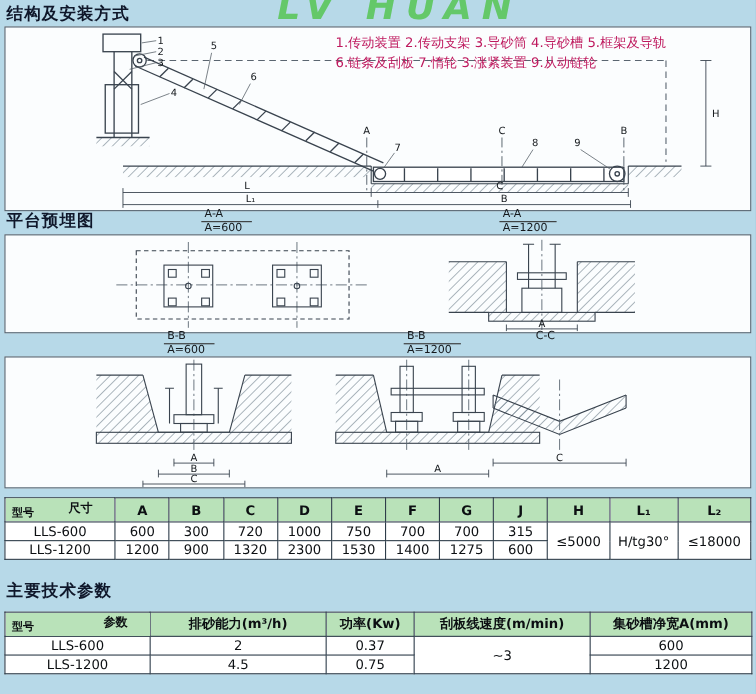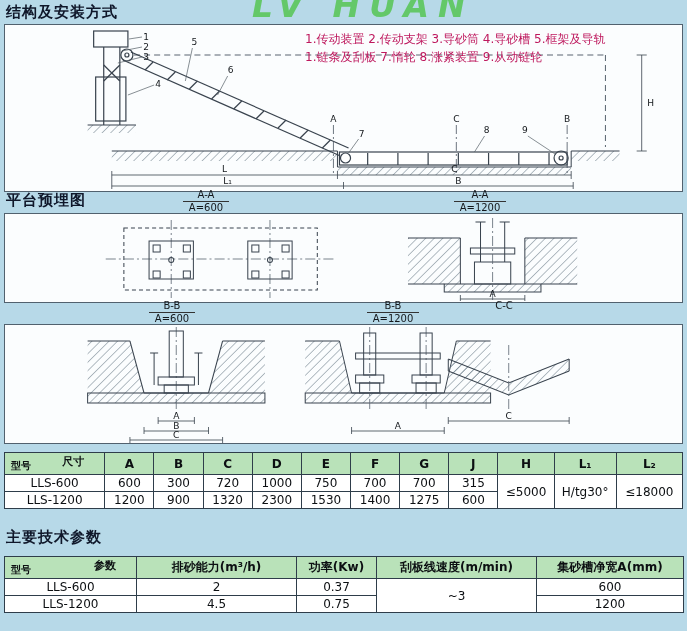--- a/index.html
+++ b/index.html
@@ -23,21 +23,21 @@
   .panel {
     position:absolute; left:4px; width:679px; z-index:2;
     background:#fbfdfe; border:1px solid #51616e;
   }
   .legend {
     position:absolute; left:300px; top:5px; z-index:3;
     font-size:12px; color:#be185d; line-height:1.5; white-space:nowrap;
   }
   svg { display:block; }
   svg text { font-family:"DejaVu Sans","Liberation Sans",sans-serif; }
-  .frac { position:absolute; z-index:2; text-align:center; font-size:10px; color:#14181c; line-height:1.15; }
+  .frac { position:absolute; z-index:2; font-size:10px; color:#14181c; line-height:1.15; }
   .frac .top { display:block; border-bottom:1px solid #333; padding:0 3px; }
   .frac .bot { display:block; padding:0 3px; }
   .frac.single { }
   table.tbl {
     position:absolute; left:4px; z-index:2; border-collapse:collapse; table-layout:fixed;
     background:#fff; font-size:12px; color:#0c0f12;
   }
   .tbl th, .tbl td {
     border:1px solid #2e3d4a; text-align:center; vertical-align:middle;
     padding:0 1px; height:17px; overflow:hidden; white-space:nowrap;
@@ -60,21 +60,21 @@
 
 <div class="page">
 
   <div class="watermark">LV HUAN</div>
 
   <h2 class="sec-title" style="top:3px">结构及安装方式</h2>
 
   <div class="panel" style="top:24px; height:168px">
     <div class="legend">
       <div>1.传动装置  2.传动支架  3.导砂筒  4.导砂槽  5.框架及导轨</div>
-      <div>1.链条及刮板 7.惰轮 8.涨紧装置 9.从动链轮</div>
+      <div>6.链条及刮板 7.惰轮 3.涨紧装置 9.从动链轮</div>
     </div>
     <svg viewBox="0 0 672 166" width="677" height="166" preserveAspectRatio="none">
       <defs>
         <pattern id="h1" width="6" height="6" patternUnits="userSpaceOnUse" patternTransform="rotate(45)">
           <line x1="0" y1="0" x2="0" y2="6" stroke="#6a7b88" stroke-width="1"></line>
         </pattern>
       </defs>
       <g>
         <rect x="106" y="126" width="224" height="10" fill="url(#h1)"></rect>
         <rect x="562" y="126" width="48" height="10" fill="url(#h1)"></rect>

